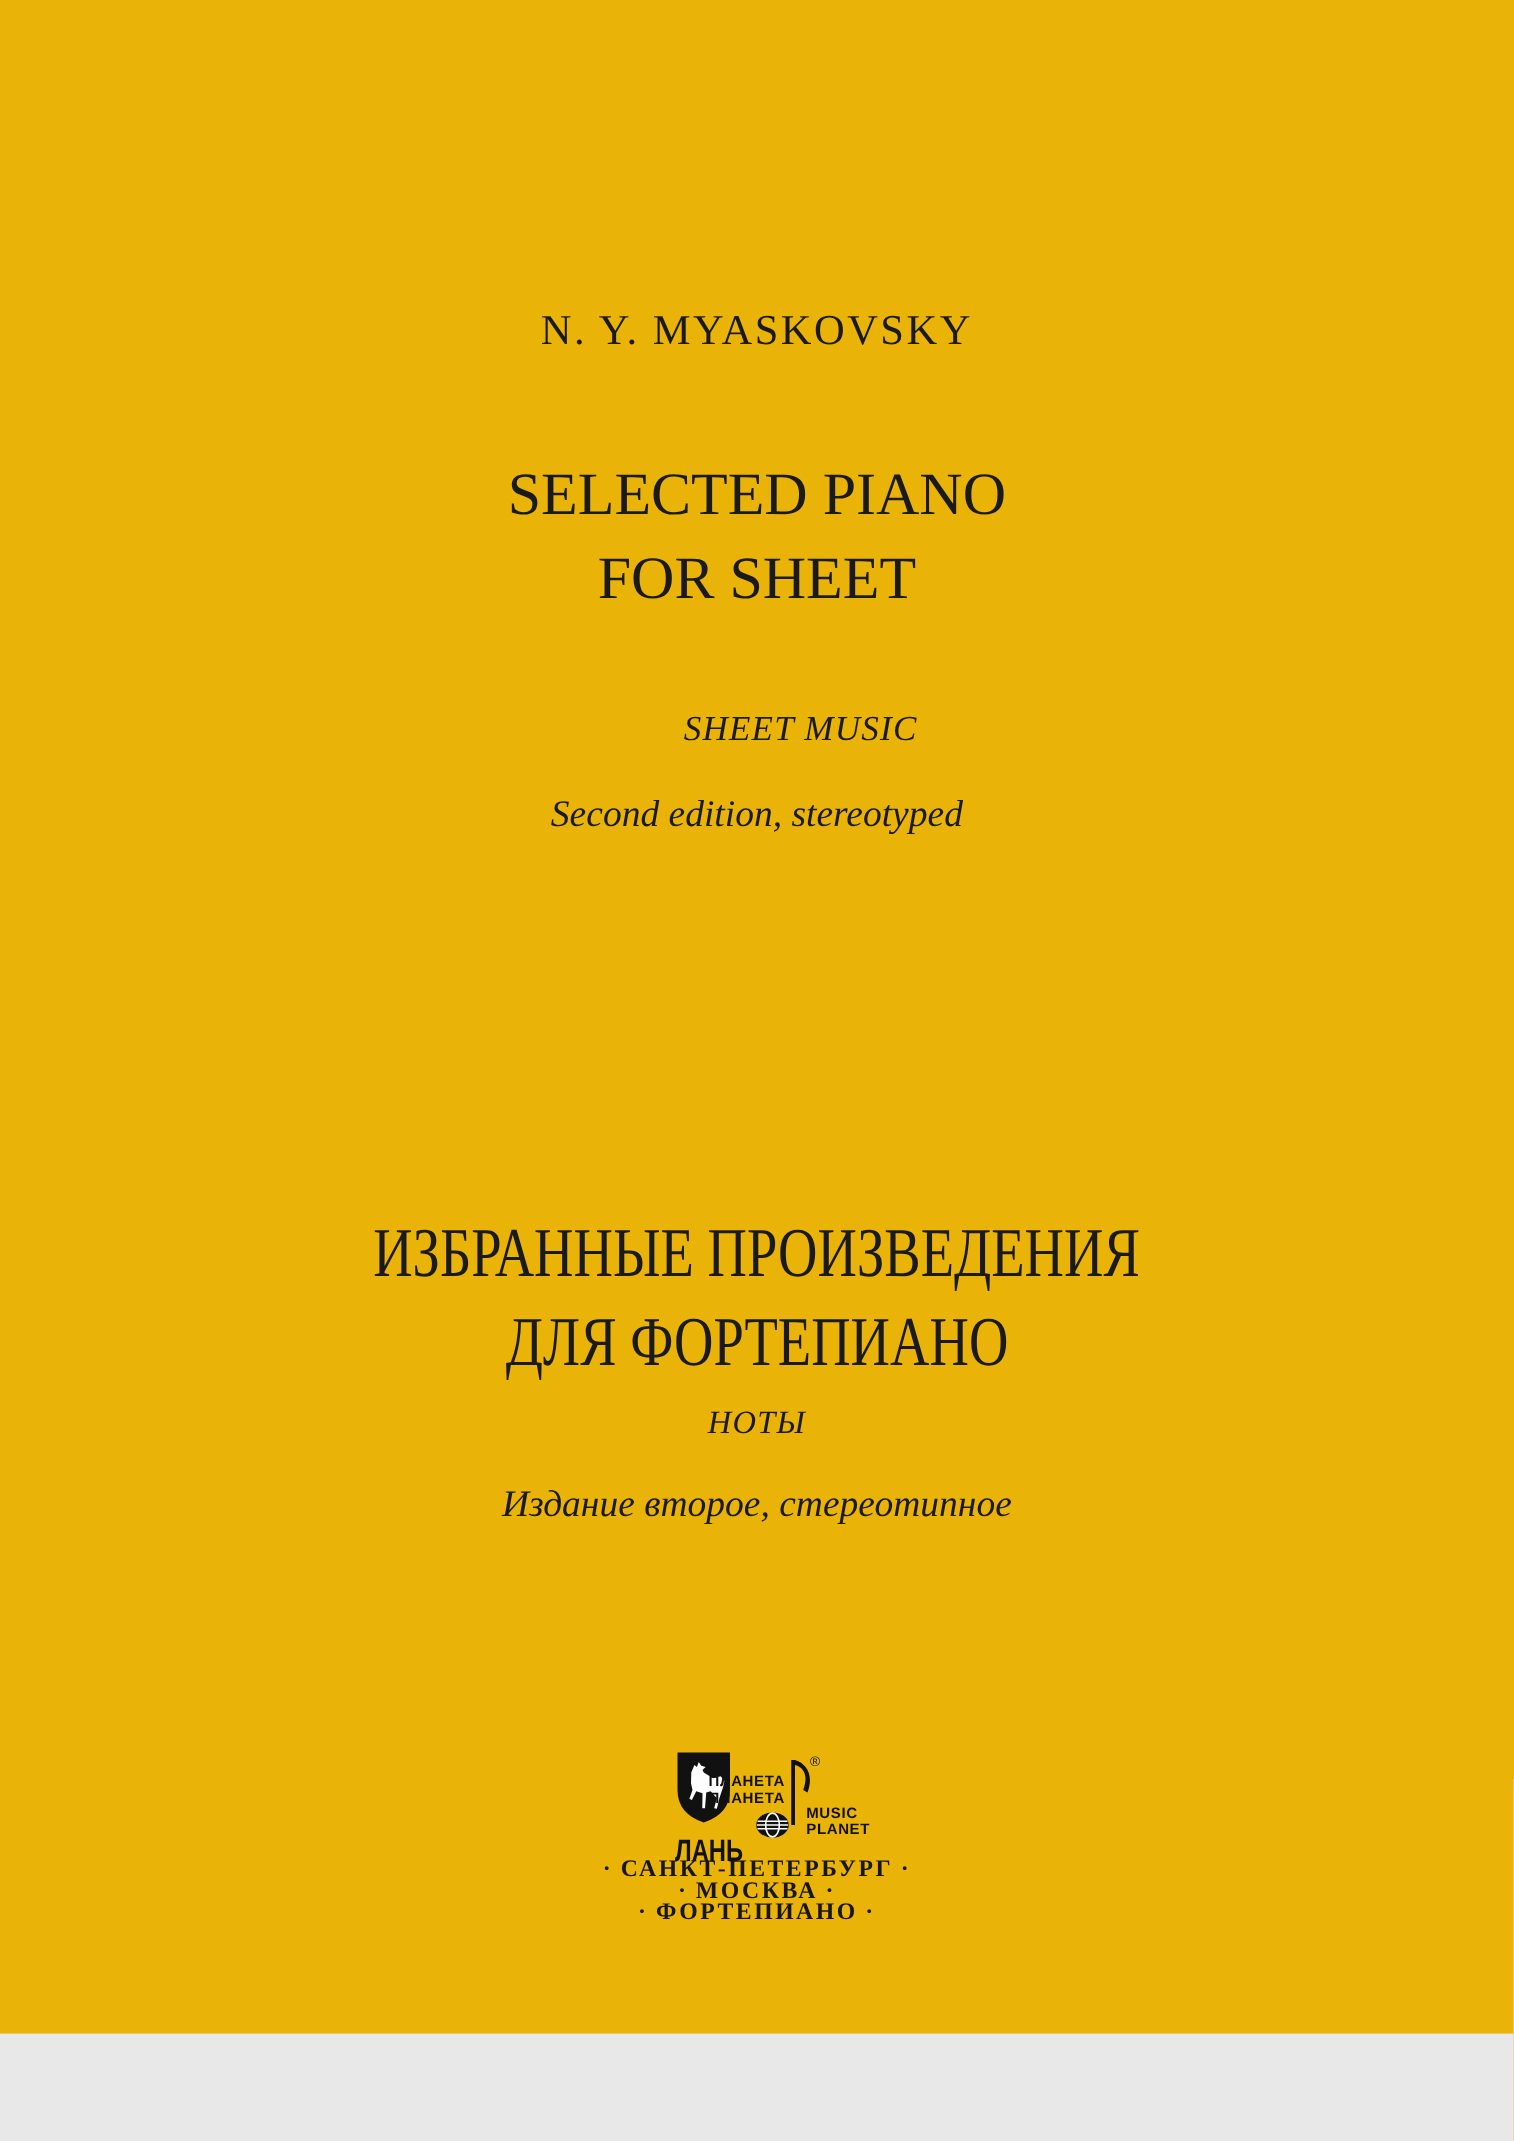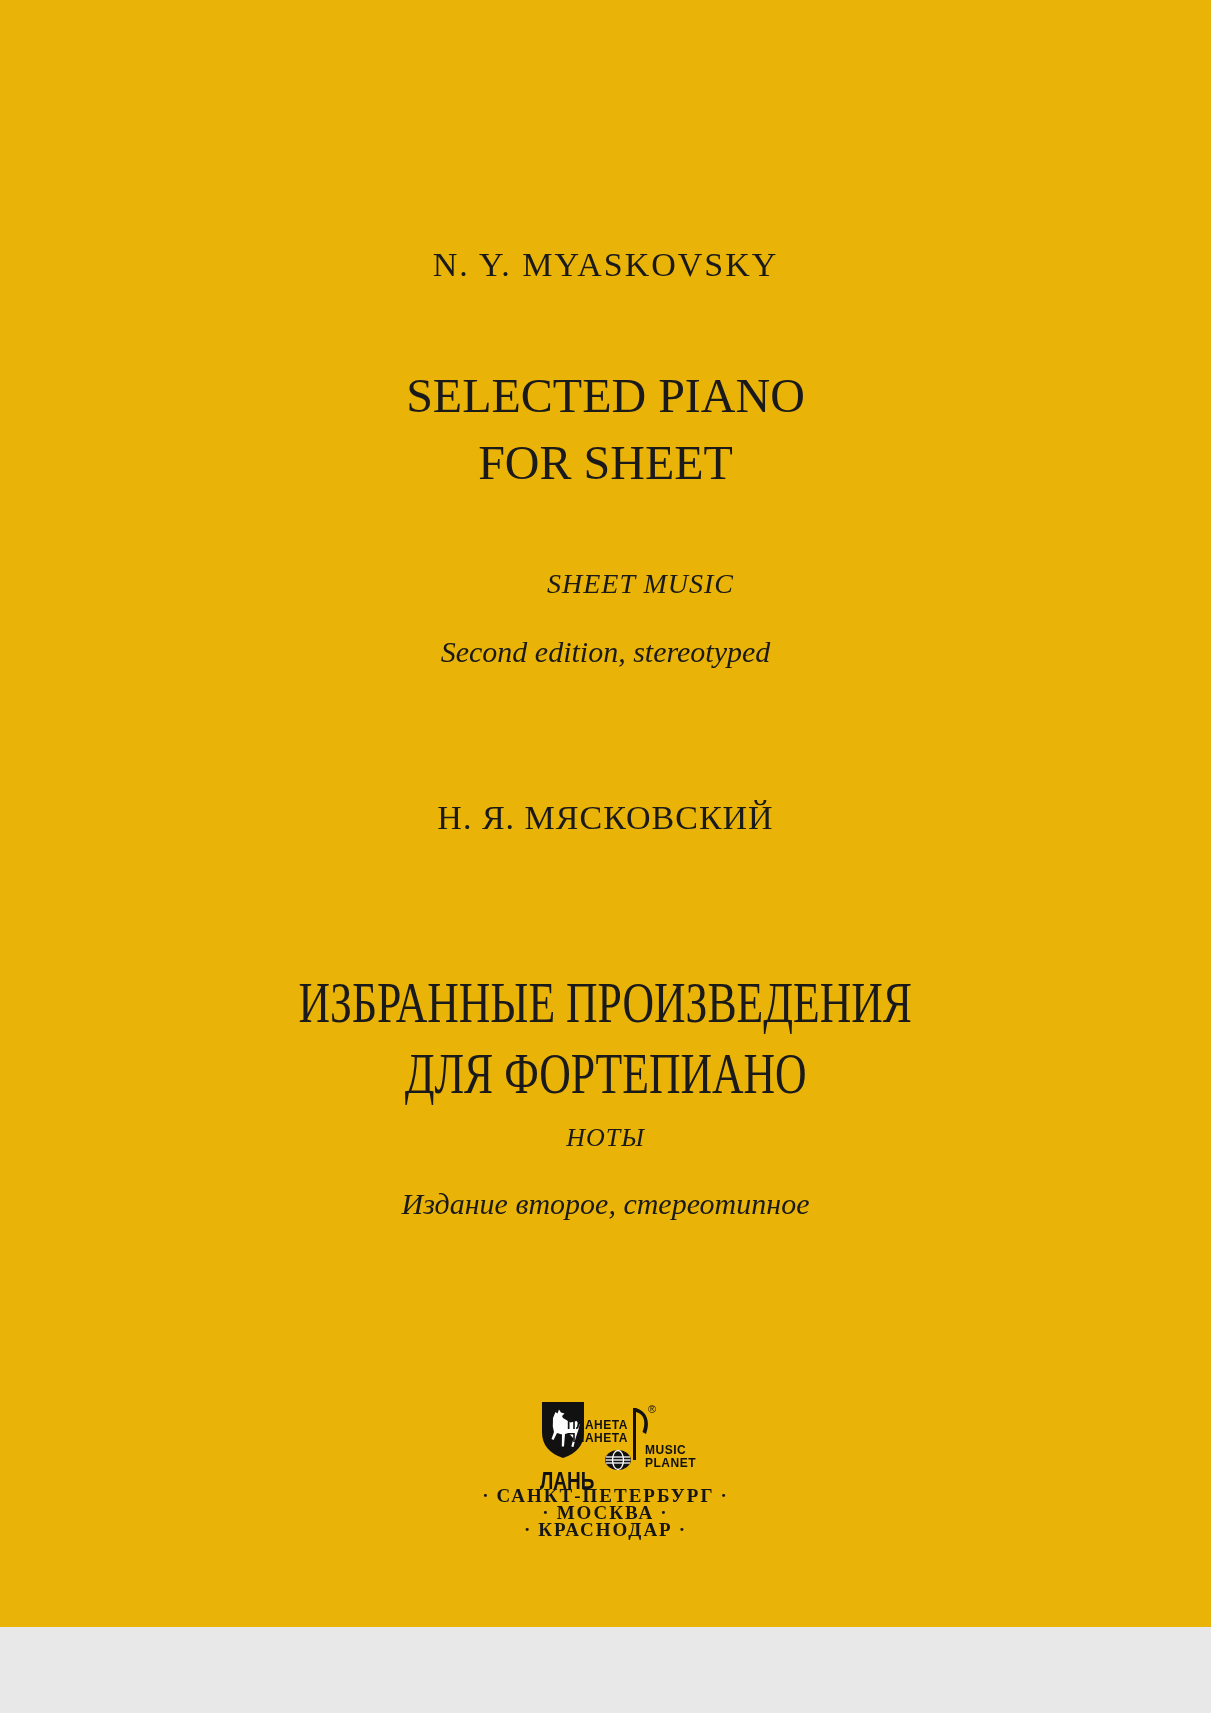--- a/index.html
+++ b/index.html
@@ -147,21 +147,20 @@
 
   <div class="centered title-en">
     <div>SELECTED PIANO</div>
     <div>FOR SHEET</div>
   </div>
 
   <div class="centered subtitle-en">SHEET MUSIC</div>
 
   <div class="centered edition-en">Second edition, stereotyped</div>
 
-  <div class="centered author-ru">Н. Я. МЯСКОВСКИЙ</div>
 
   <div class="centered title-ru">
     <div><span class="squeeze">ИЗБРАННЫЕ ПРОИЗВЕДЕНИЯ</span></div>
     <div><span class="squeeze">ДЛЯ ФОРТЕПИАНО</span></div>
   </div>
 
   <div class="centered subtitle-ru">НОТЫ</div>
 
   <div class="centered edition-ru">Издание второе, стереотипное</div>
 
@@ -212,17 +211,17 @@
   </div>
 
   <div class="cities">
     <div class="city-line">
       <span class="sep">·</span><span>САНКТ-ПЕТЕРБУРГ</span><span class="sep">·</span>
     </div>
     <div class="city-line">
       <span class="sep">·</span><span>МОСКВА</span><span class="sep">·</span>
     </div>
     <div class="city-line">
-      <span class="sep">·</span><span>КРАСНОДАР</span><span class="sep">·</span>
+      <span class="sep">·</span><span>ФОРТЕПИАНО</span><span class="sep">·</span>
     </div>
   </div>
 
 </div>
 
 </body></html>

